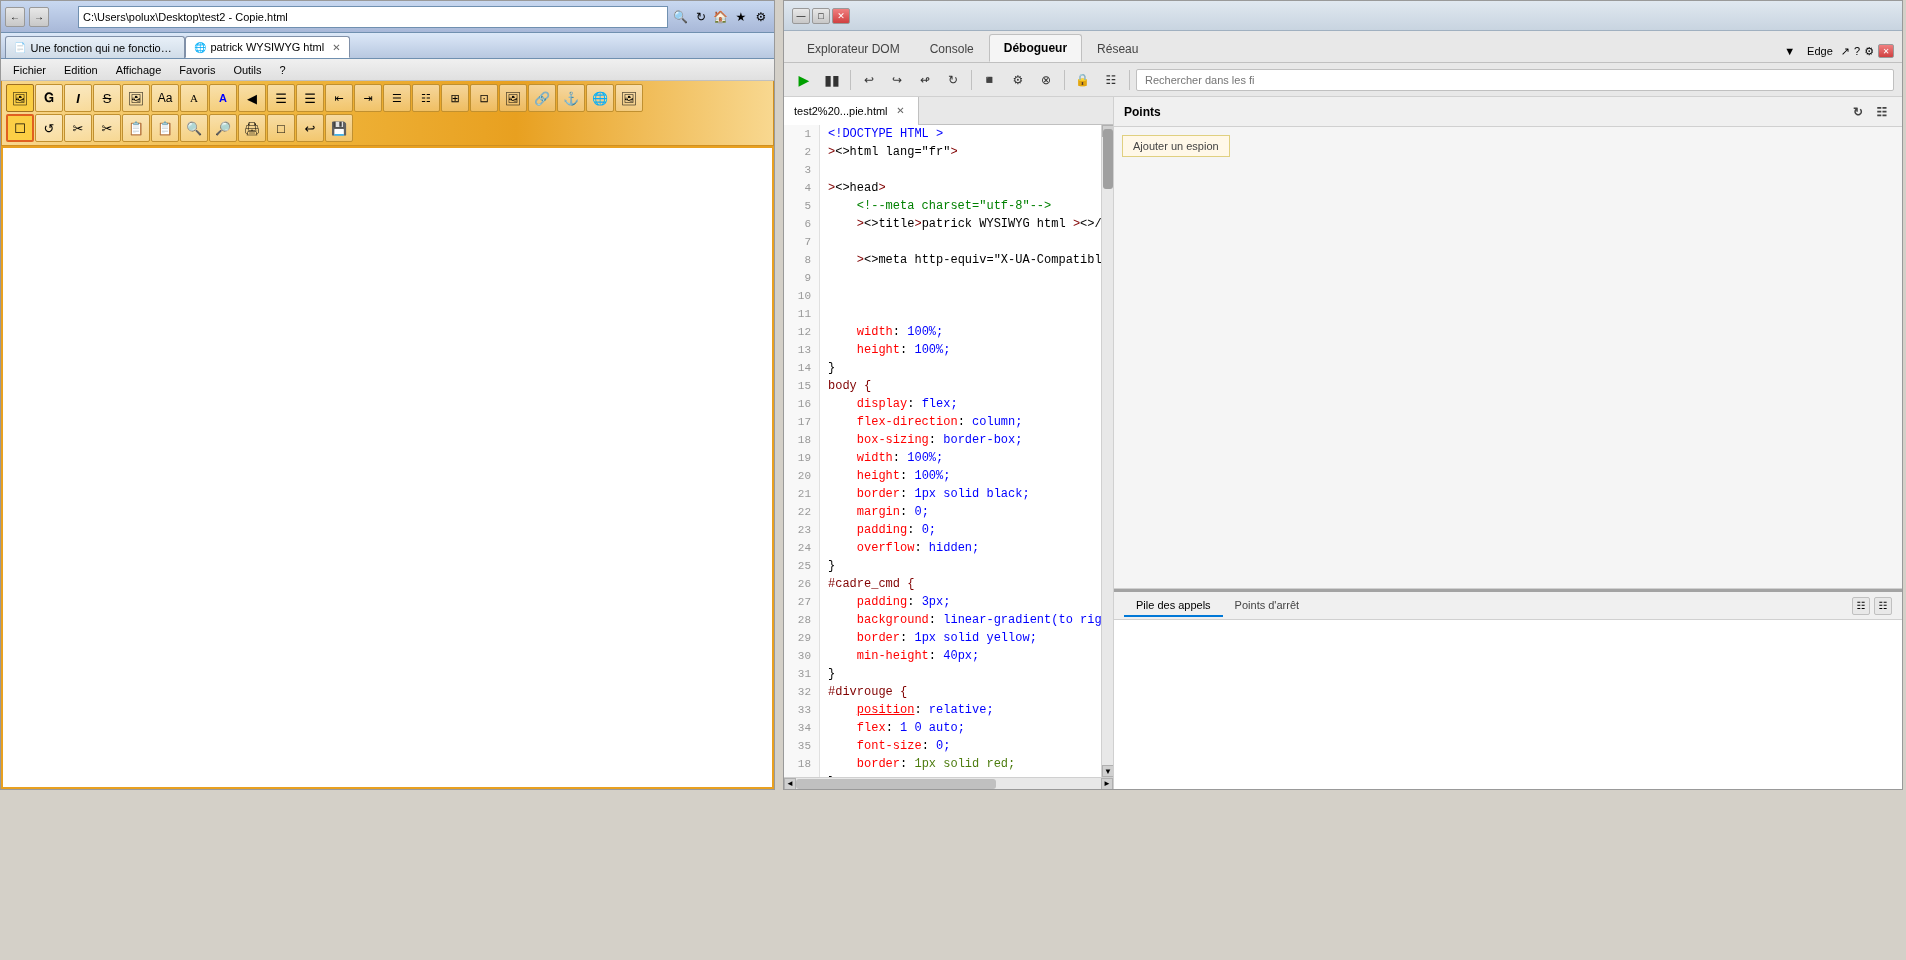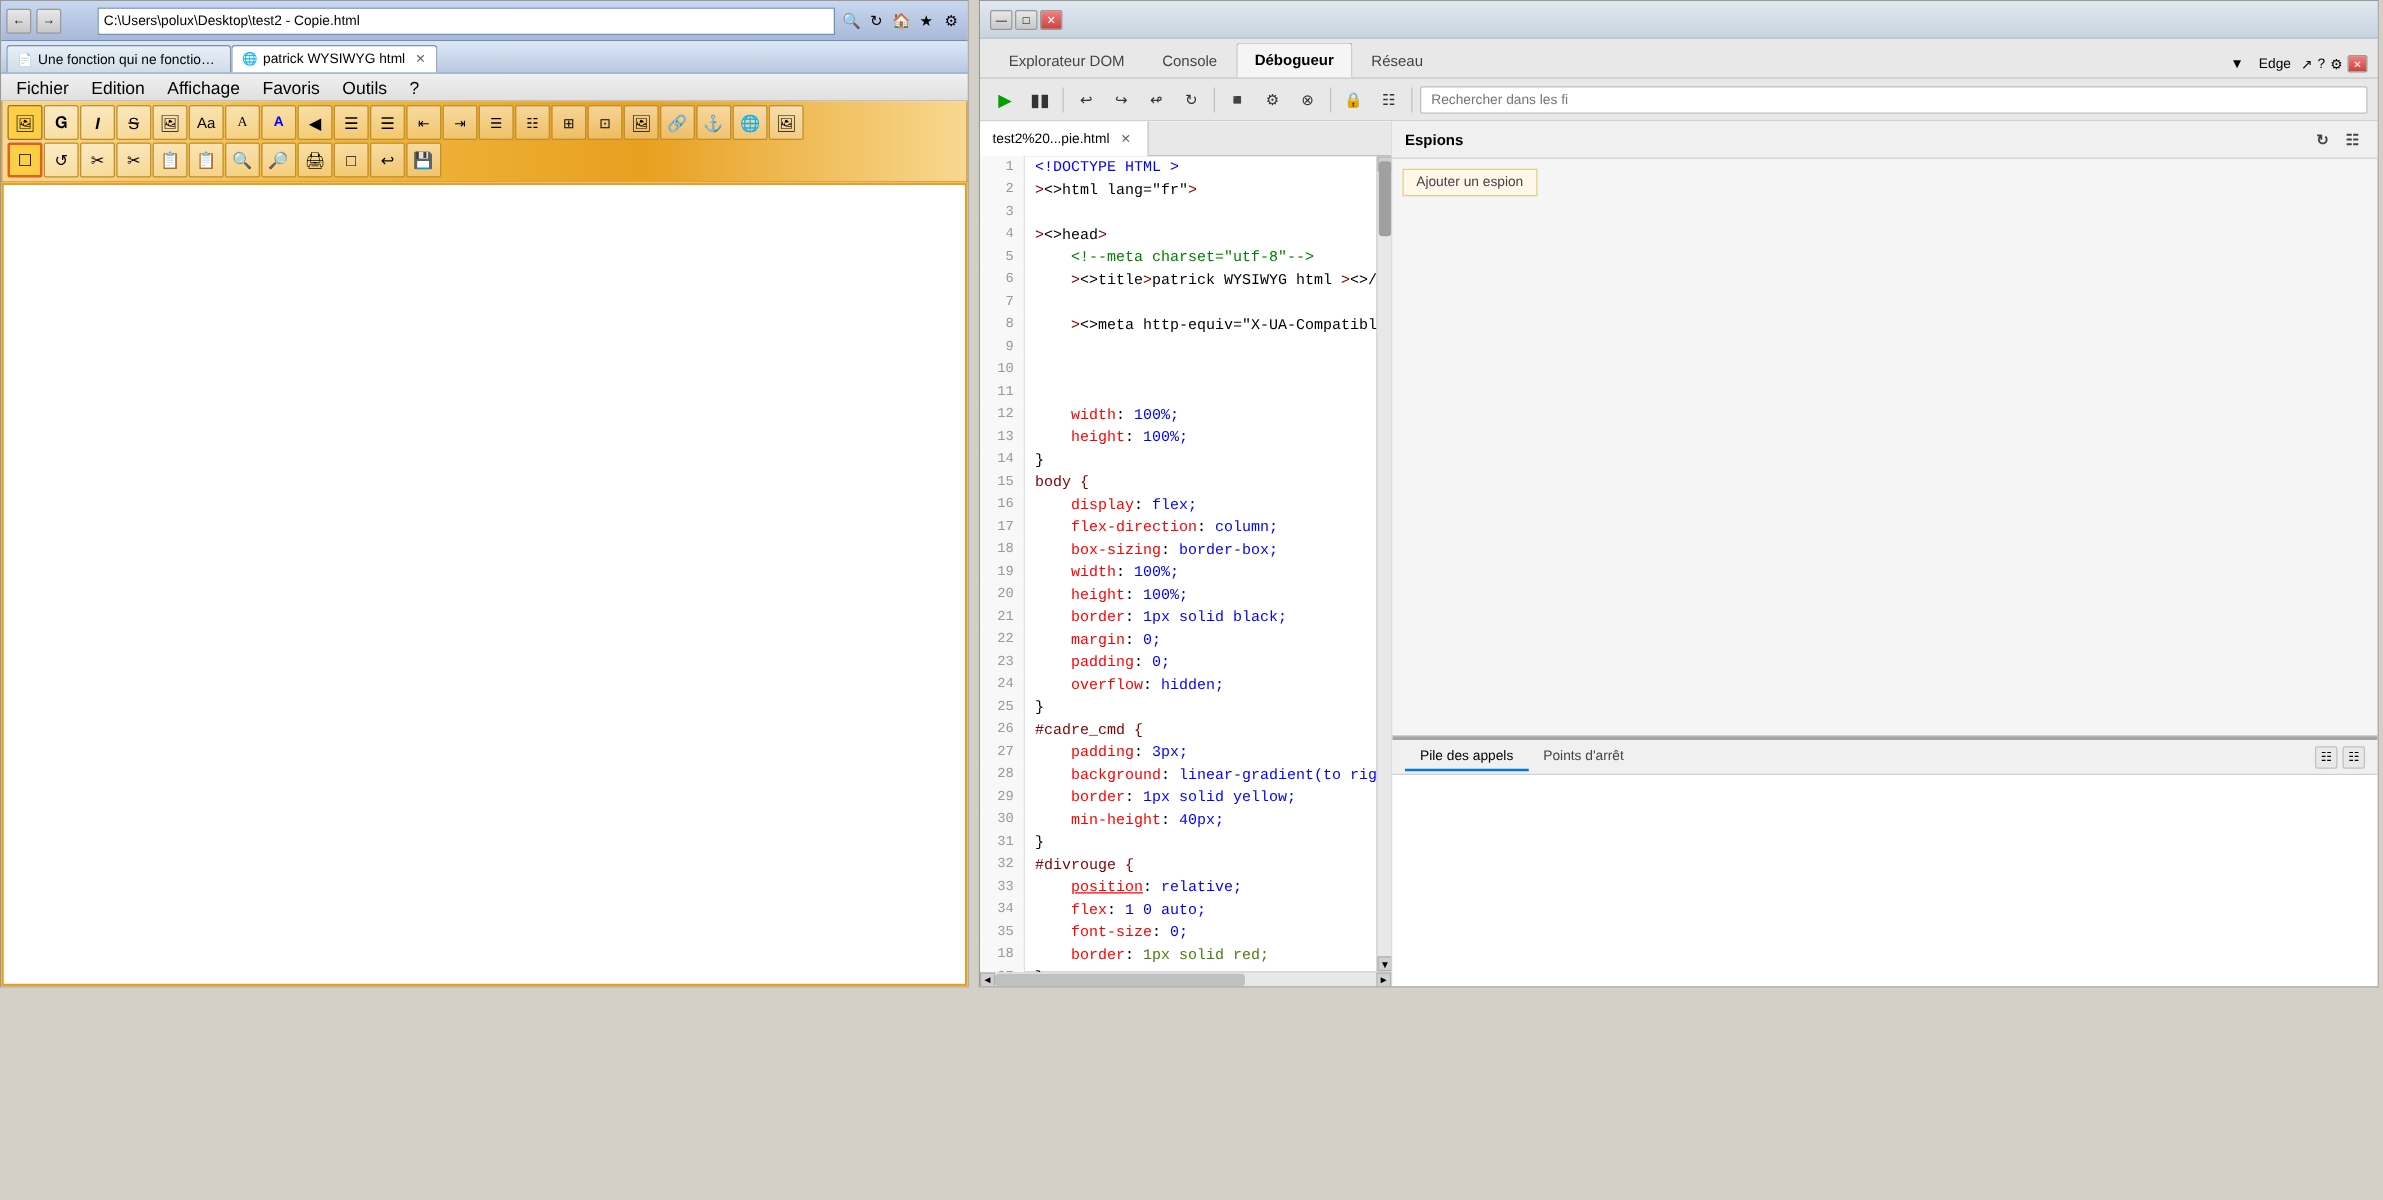--- a/index.html
+++ b/index.html
@@ -94,21 +94,21 @@
       height: 22px;
       background: linear-gradient(to bottom, #f0f0f0, #e0e0e0);
       display: flex;
       align-items: center;
       padding: 0 4px;
       border-bottom: 1px solid #c0c0c0;
       gap: 2px;
     }
     .menu-item {
       padding: 2px 8px;
-      font-size: 14px;
+      font-size: 11px;
       cursor: pointer;
       border-radius: 2px;
     }
 
     
     .toolbar {
       background: linear-gradient(to right, #f8d890, #f0b840, #e8a020, #f8d890);
       border: 1px solid #d09020;
       border-top: none;
       padding: 3px 4px;
@@ -780,21 +780,21 @@
           <div class="code-hscroll-thumb"></div>
         </div>
         <div class="code-scroll-arrow" style="width:12px;height:12px;font-size:8px;">►</div>
       </div>
     </div>
 
     <div class="devtools-right">
 
       <div class="espions-panel" style="flex:1;">
         <div class="espions-header">
-          <span>Espions</span>
+          <span>Points</span>
           <div class="espions-icons">
             <div class="espions-icon">↻</div>
             <div class="espions-icon">☷</div>
           </div>
         </div>
         <div class="espions-content">
           <div class="ajouter-espion">Ajouter un espion</div>
         </div>
       </div>
 

